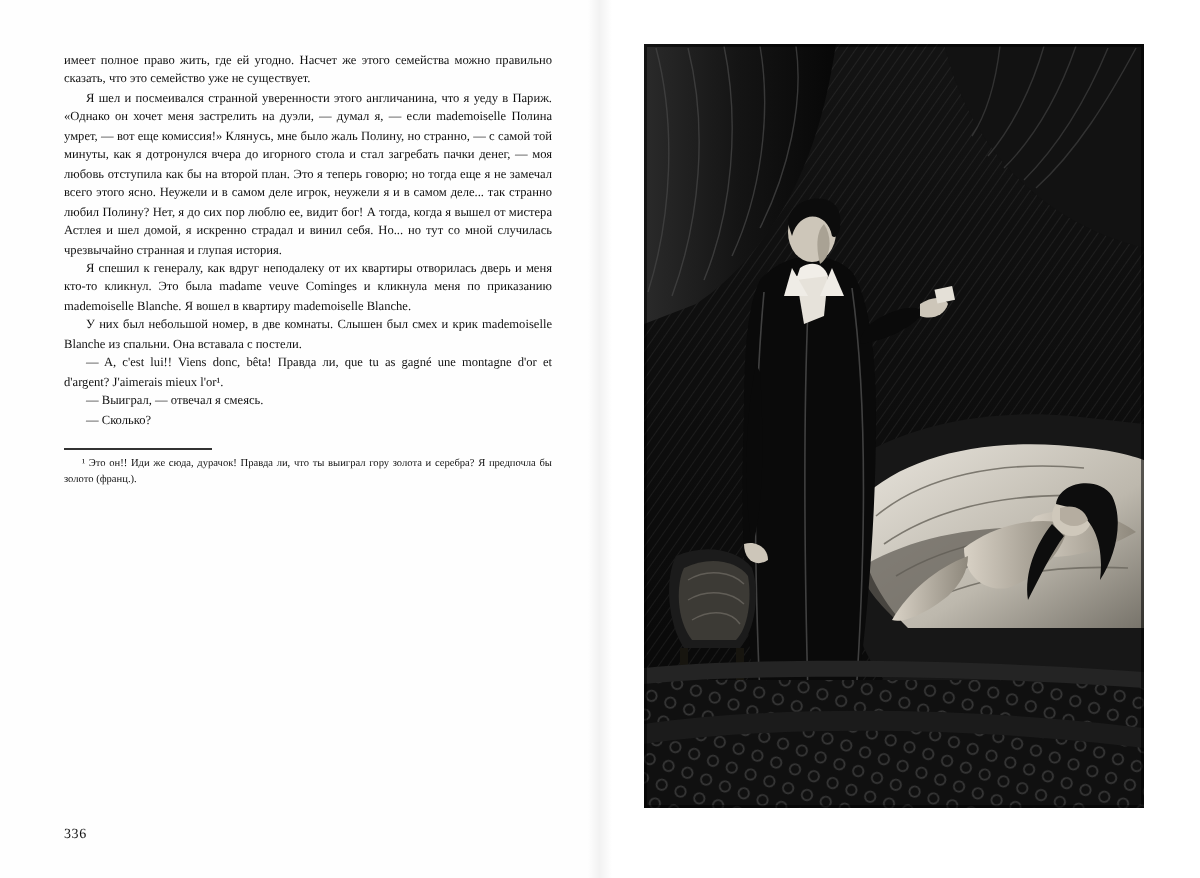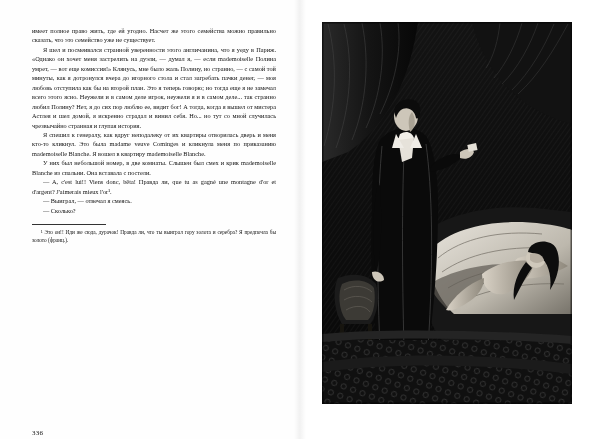--- a/index.html
+++ b/index.html
@@ -55,21 +55,21 @@
   .footnote {
     font-size: 5.3px;
     line-height: 7.6px;
     text-align: justify;
     color: #111;
     text-indent: 9px;
   }
   .folio {
     position: absolute;
     left: 32px;
-    bottom: 2px;
+    bottom: 18px;
     font-size: 7px;
     color: #111;
     letter-spacing: 0.3px;
   }
   
   .page-right {
     position: relative;
     width: 300px;
     height: 439px;
     background: #ffffff;

